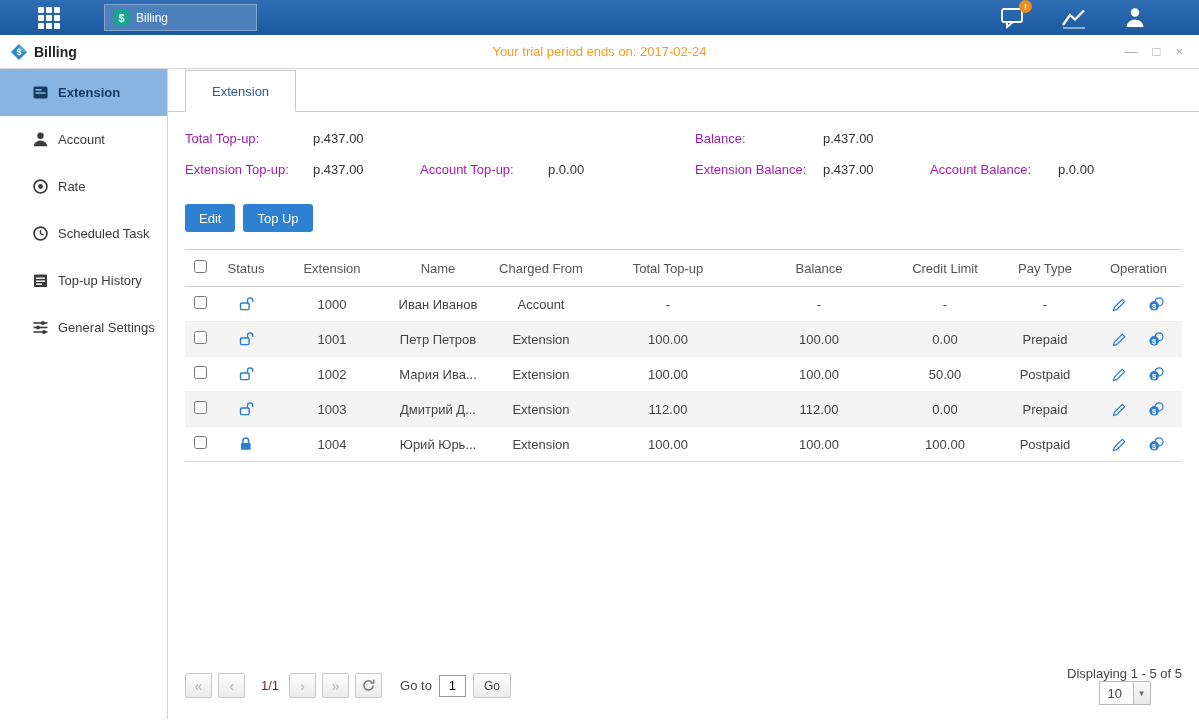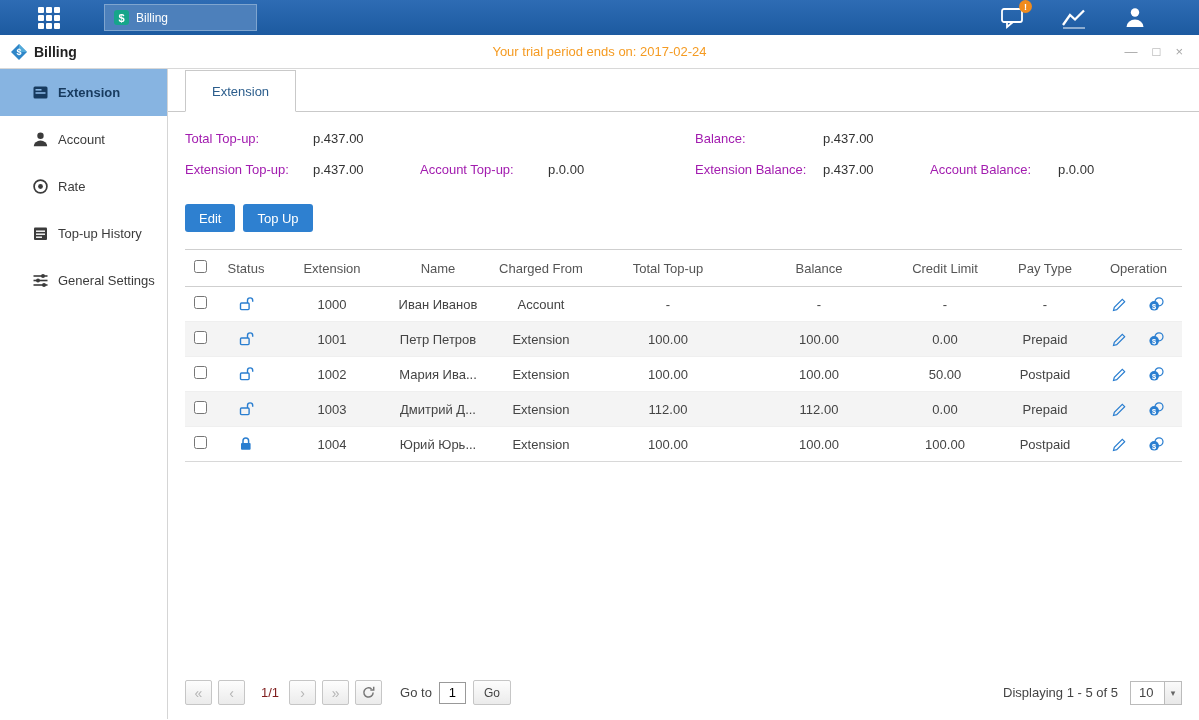--- a/index.html
+++ b/index.html
@@ -70,21 +70,21 @@
 
   
   .pagination { margin-top:auto; padding:0 17px 14px; display:flex; align-items:center; }
   .pg-btn { width:27px; height:25px; border:1px solid #c6c6c6; border-radius:2px; background:linear-gradient(#fdfdfd,#ebebeb);
     color:#b5b5b5; display:flex; align-items:center; justify-content:center; font-size:14px; margin-right:6px; cursor:pointer; }
   .page-indicator { margin:0 10px; color:#7f1d1d; }
   .goto-label { margin:0 7px 0 12px; color:#444; }
   .goto-input { width:27px; height:22px; border:1px solid #999; text-align:center; font-size:13px; font-family:inherit; }
   .go-btn { margin-left:7px; height:25px; padding:0 10px; border:1px solid #c6c6c6; border-radius:2px;
     background:linear-gradient(#fdfdfd,#ebebeb); color:#444; font-size:12px; font-family:inherit; cursor:pointer; }
-  .pg-right { margin-left:auto; display:flex; align-items:center; gap:12px; }
+  .pg-right { margin-left:auto; display:flex; align-items:center; gap:0;flex-direction:column; }
   .displaying { color:#444; }
   .size-select { width:52px; height:24px; border:1px solid #bbb; display:flex; align-items:center; background:#fff; cursor:pointer; }
   .size-value { flex:1; padding-left:8px; color:#444; }
   .size-arrow { width:17px; height:100%; border-left:1px solid #bbb; background:linear-gradient(#fafafa,#e8e8e8);
     display:flex; align-items:center; justify-content:center; font-size:9px; color:#666; }
 </style>
 </head>
 <body>
 
 <div class="topbar">
@@ -163,20 +163,27 @@
     </div>
     <div class="side-item">
       <svg width="17" height="17" viewBox="0 0 17 17">
         <circle cx="8.5" cy="8.5" r="6.4" fill="none" stroke="currentColor" stroke-width="1.7"></circle>
         <circle cx="8.5" cy="8.5" r="2.4" fill="currentColor"></circle>
       </svg>
       <span>Rate</span>
     </div>
     <div class="side-item">
       <svg width="17" height="17" viewBox="0 0 17 17">
+        <circle cx="8.5" cy="8.5" r="6.4" fill="none" stroke="currentColor" stroke-width="1.7"></circle>
+        <path d="M8.5 4.8 V8.5 L11.6 10.2" fill="none" stroke="currentColor" stroke-width="1.4"></path>
+      </svg>
+      <span>Scheduled Task</span>
+    </div>
+    <div class="side-item">
+      <svg width="17" height="17" viewBox="0 0 17 17">
         <rect x="2" y="2.5" width="13" height="12.5" rx="1" fill="currentColor"></rect>
         <rect x="4" y="5.5" width="9" height="1.4" fill="#fff"></rect>
         <rect x="4" y="8.5" width="9" height="1.4" fill="#fff"></rect>
         <rect x="4" y="11.5" width="6" height="1.4" fill="#fff"></rect>
       </svg>
       <span>Top-up History</span>
     </div>
     <div class="side-item">
       <svg width="17" height="17" viewBox="0 0 17 17">
         <line x1="1.5" y1="4" x2="15.5" y2="4" stroke="currentColor" stroke-width="1.6"></line>

